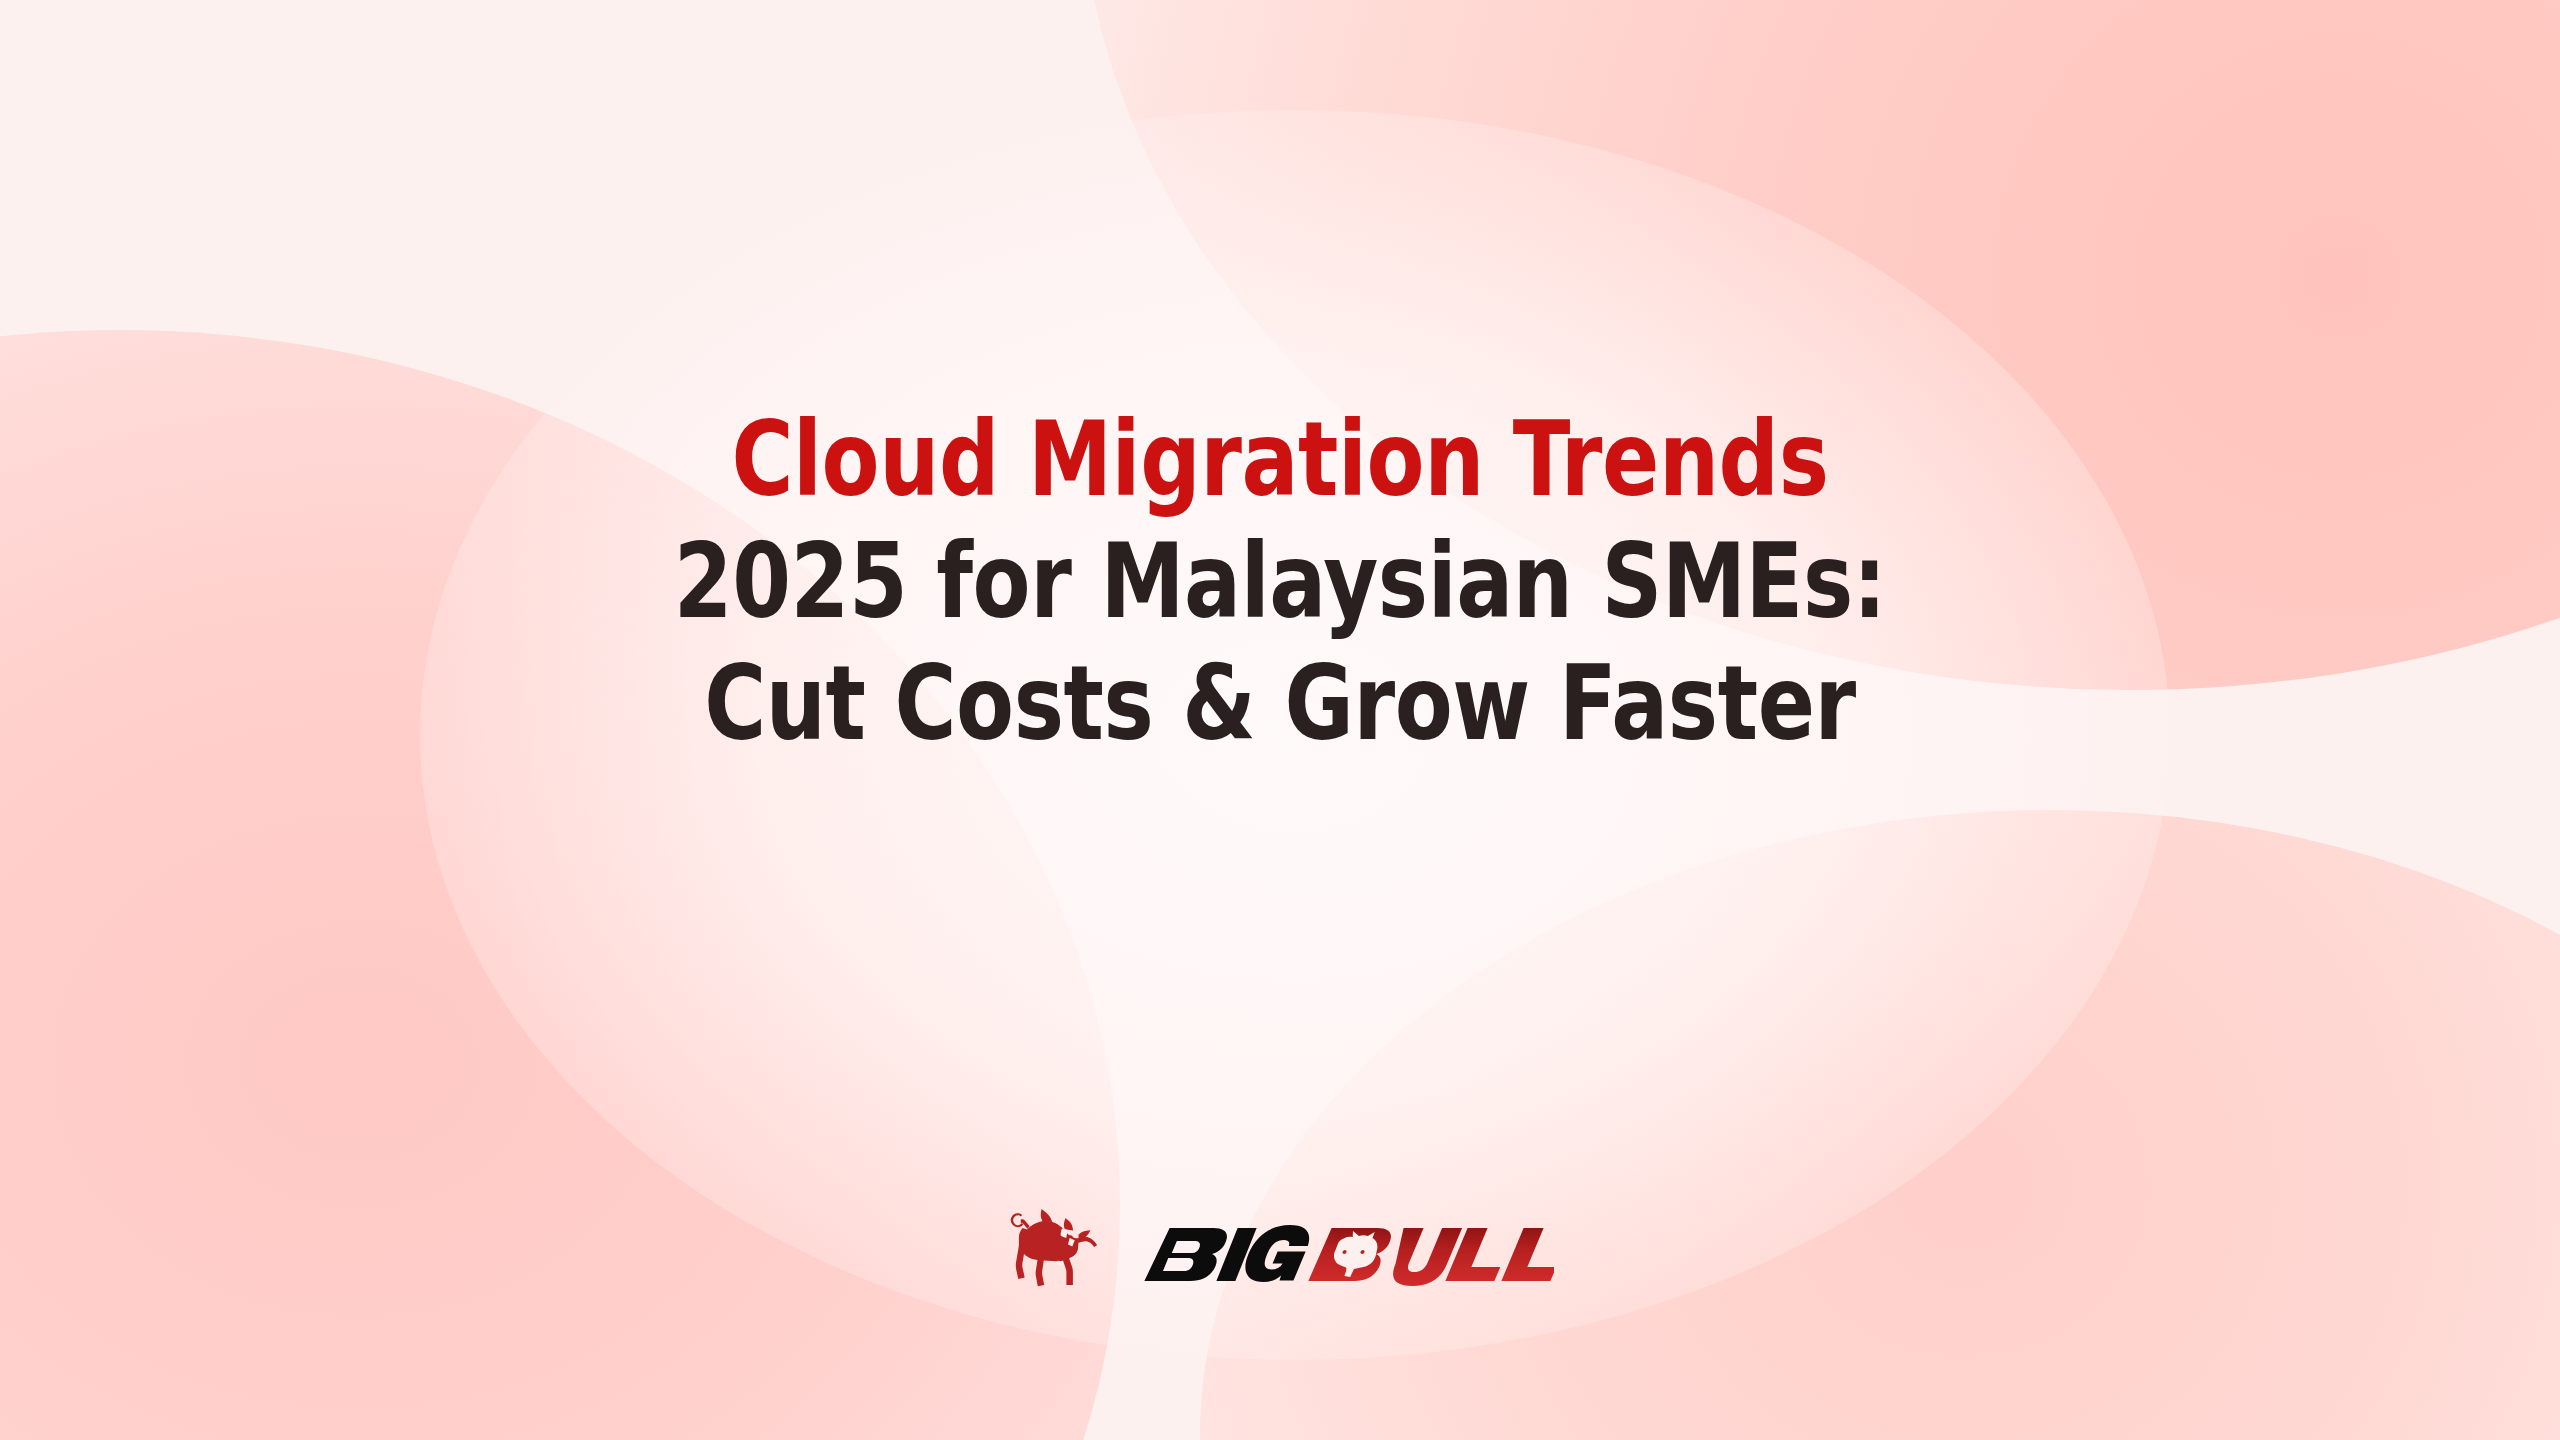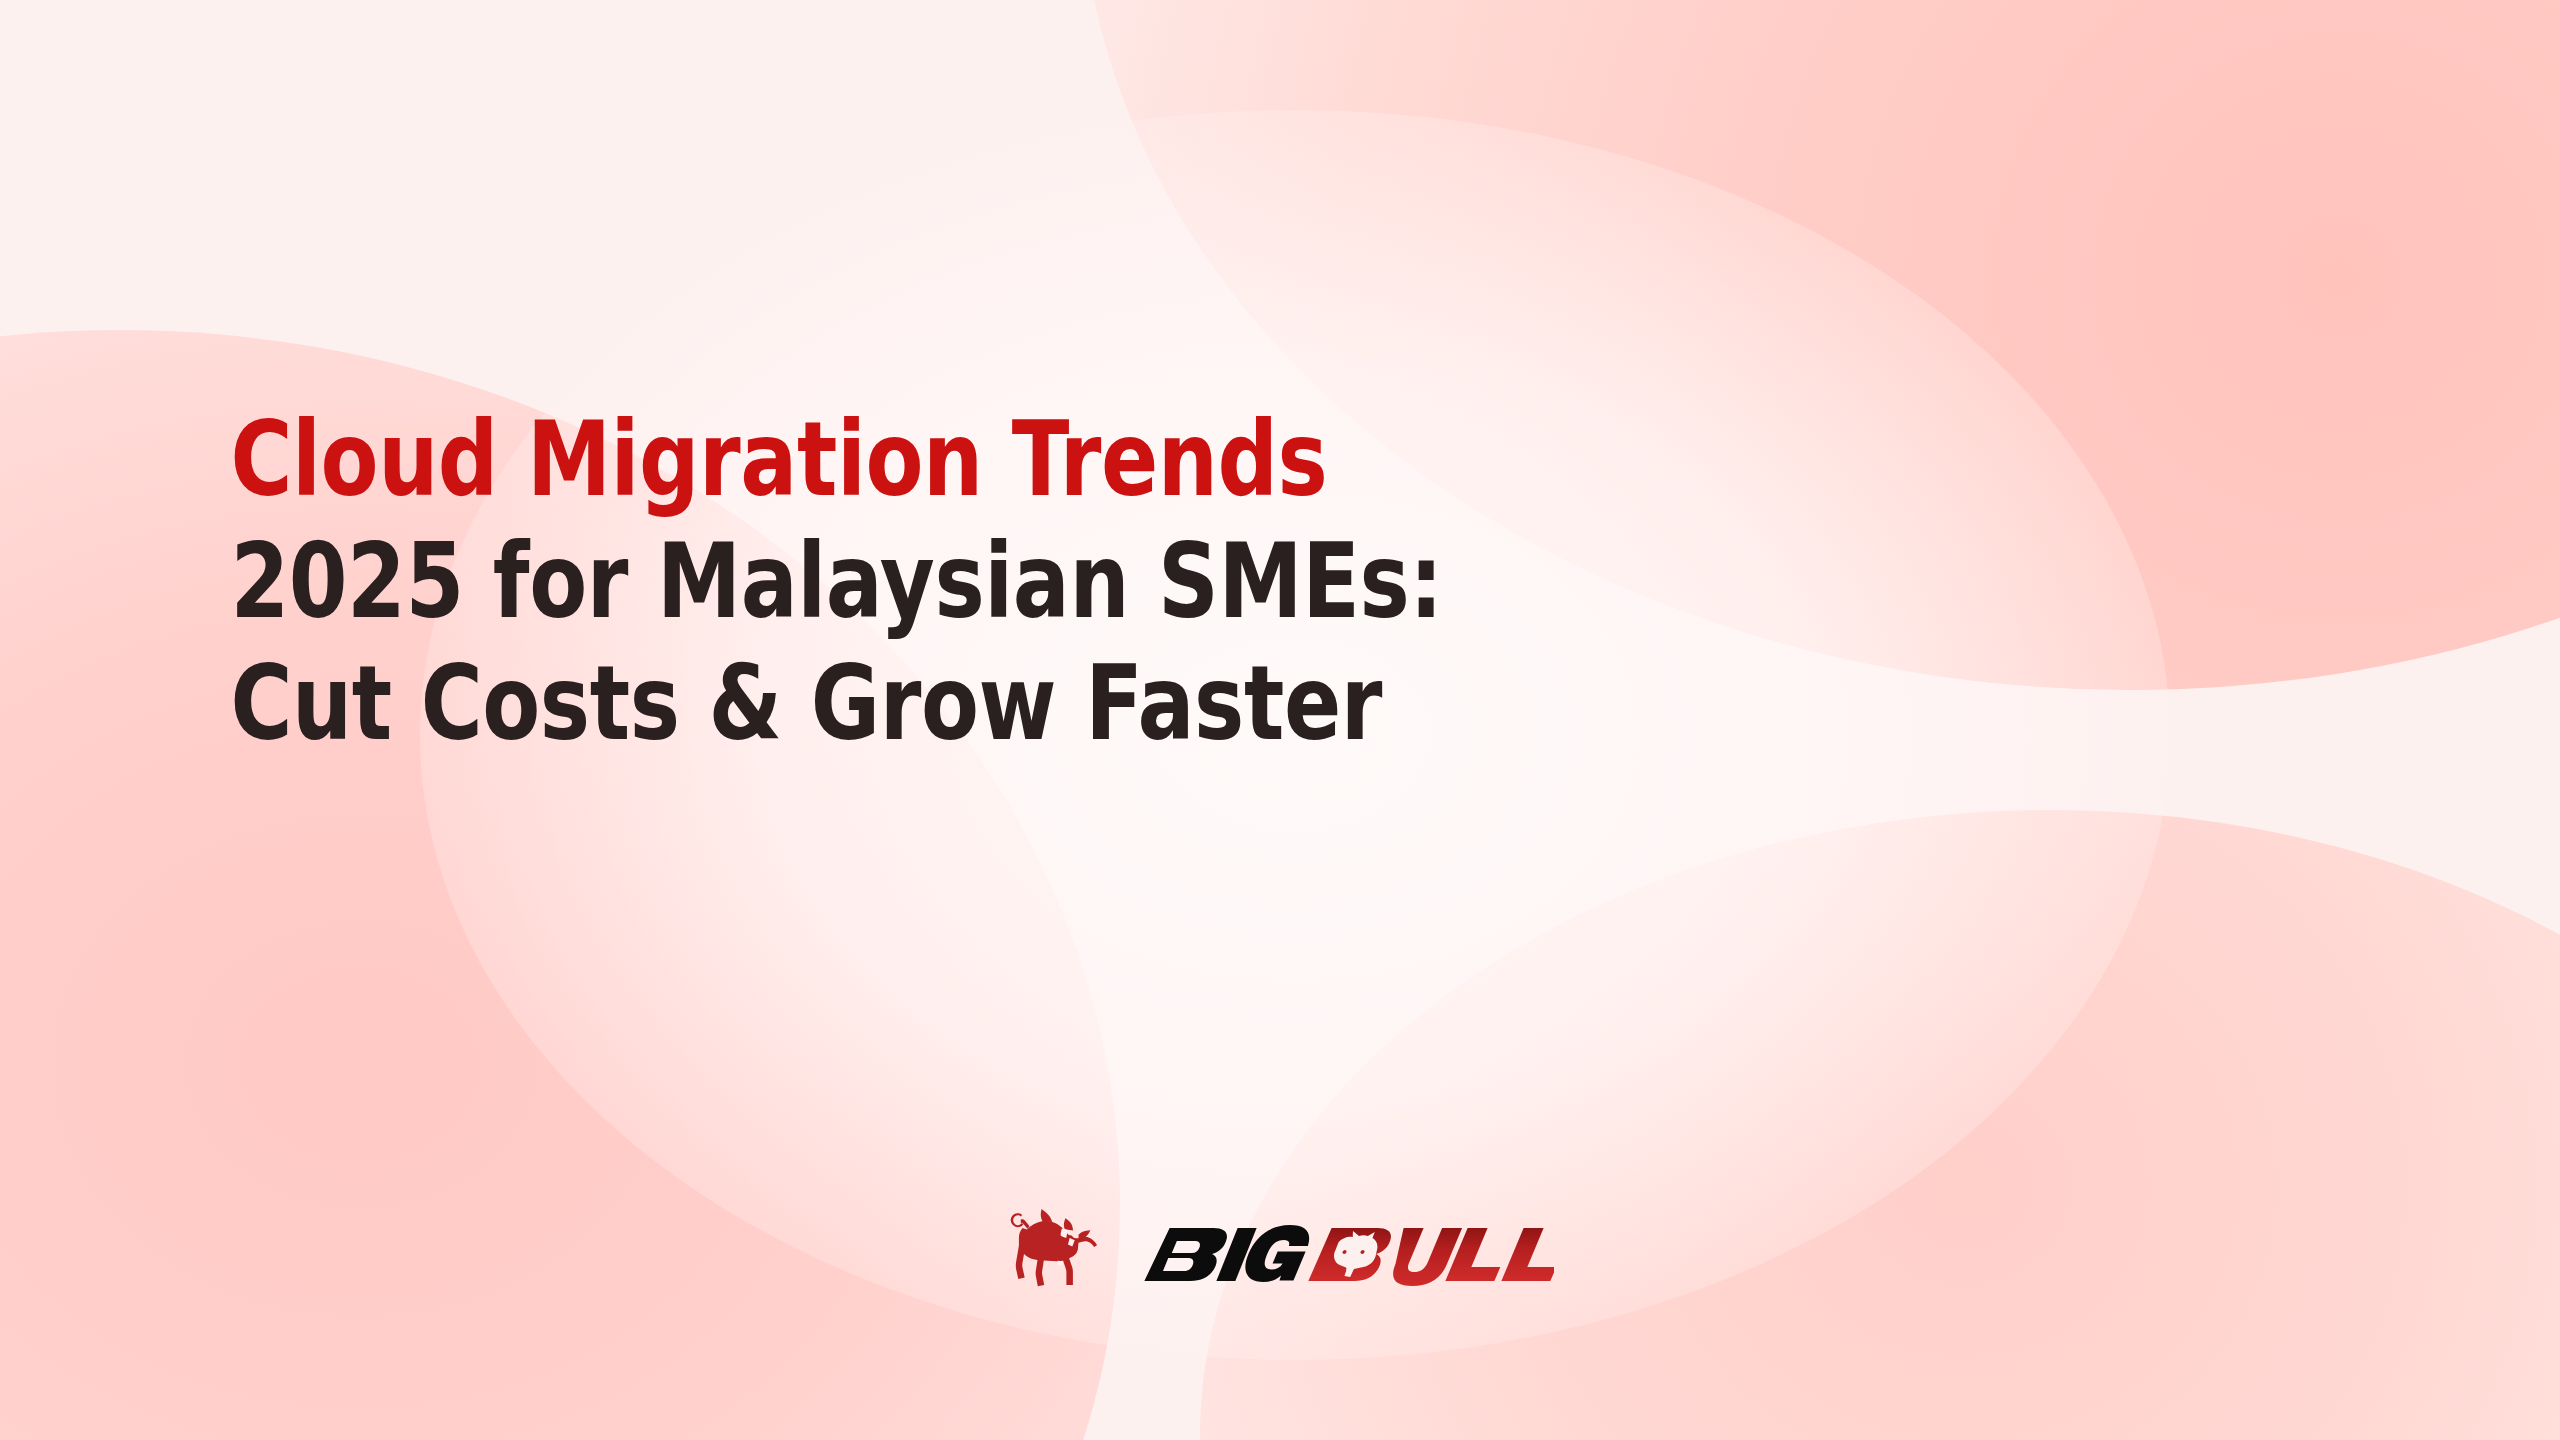--- a/index.html
+++ b/index.html
@@ -97,20 +97,21 @@
     z-index: 5;
     width: 2560px;
     height: 1440px;
   }
 
   .headline {
     position: absolute;
     left: 0;
     right: 0;
     top: 398px;
+    text-align: center;
   }
 
   .headline .line {
     display: block;
     font-family: "DejaVu Sans", "Liberation Sans", sans-serif;
     font-weight: 700;
     font-size: 103px;
     line-height: 122px;
     letter-spacing: -0.5px;
     white-space: nowrap;

